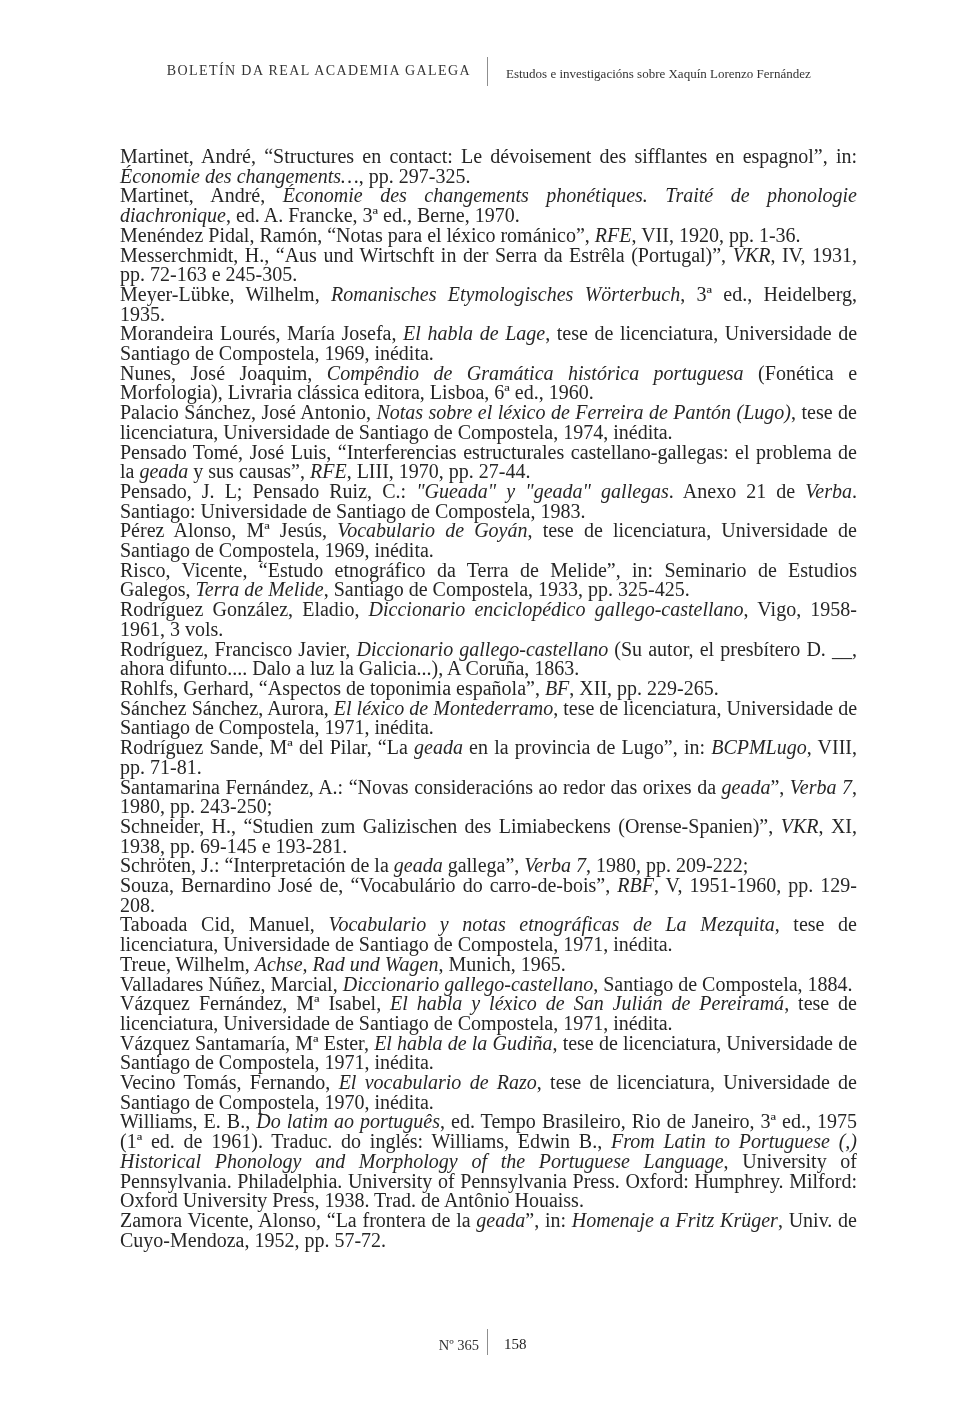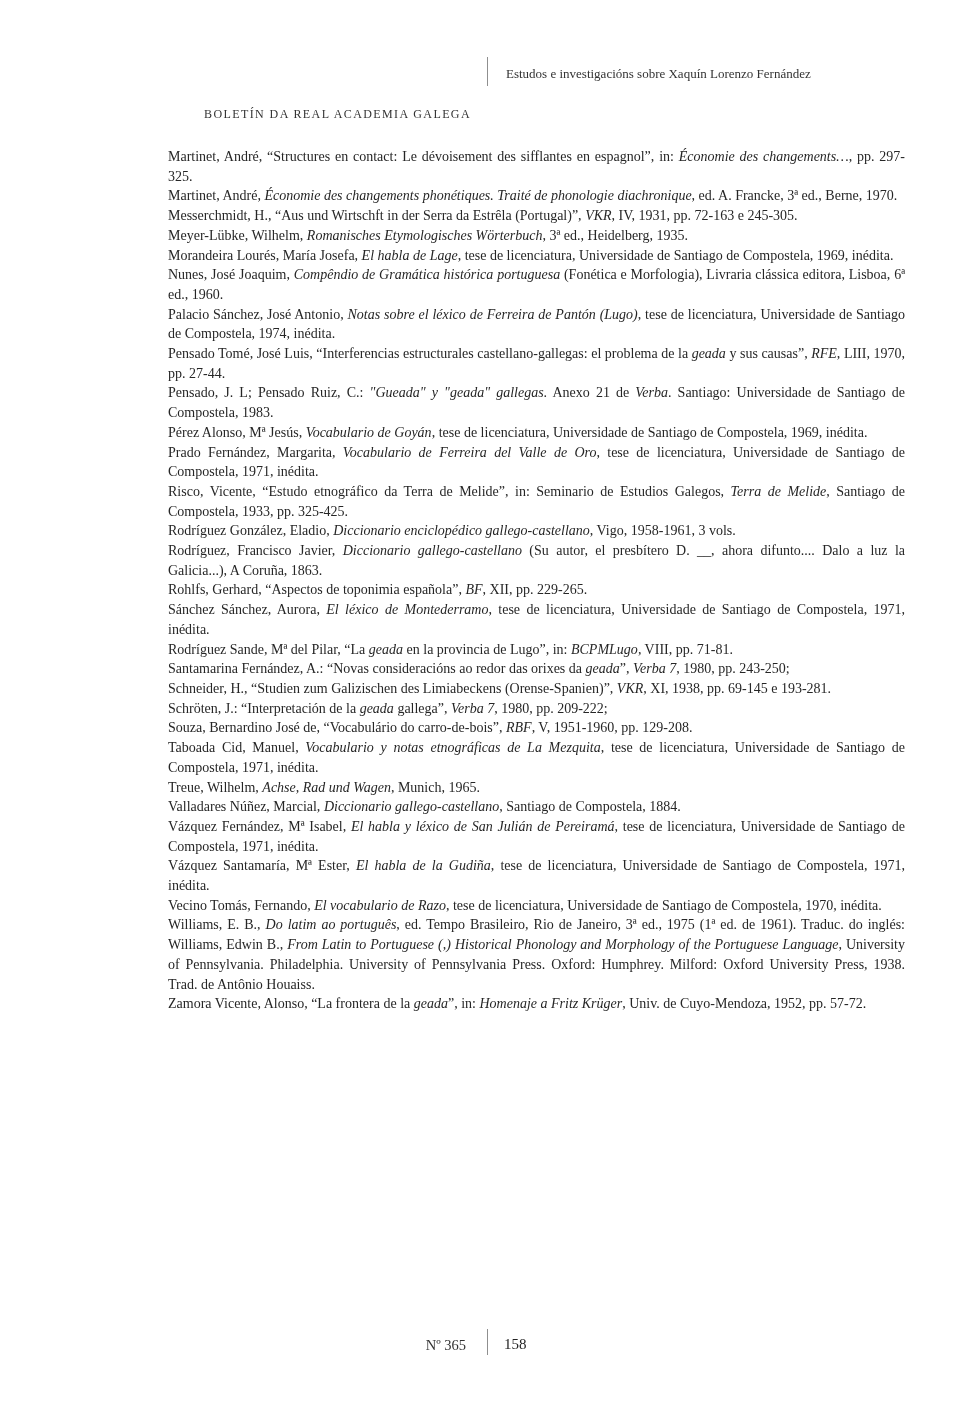--- a/index.html
+++ b/index.html
@@ -16,25 +16,24 @@
     background: #ffffff;
     overflow: hidden;
     color: #262626;
   }
 
   
   .journal-title {
     position: absolute;
     top: 63px;
     right: 504px;
-    font-size: 12px;
+    font-size: 14px;
     letter-spacing: 1.4px;
     white-space: nowrap;
     color: #333333;
-    margin-top: 44px;
   }
   .header-divider {
     position: absolute;
     top: 57px;
     left: 487px;
     width: 1px;
     height: 29px;
     background: #8f8f8f;
   }
   .issue-title {
@@ -46,34 +45,33 @@
     color: #333333;
     font-family: Liberation Serif, serif;
   }
 
   
   .bibliography {
     position: absolute;
     top: 147px;
     left: 120px;
     width: 737px;
-    font-size: 14px;
+    font-size: 20px;
     line-height: 19.7px;
     text-align: justify;
     text-justify: inter-word;
-    margin-left: 48px;
   }
   .entry { margin: 0; }
   .entry i { font-style: italic; }
 
   
   .footer-issue {
     position: absolute;
     top: 1337px;
-    right: 509px;
+    right: 496px;
     font-size: 14.5px;
     white-space: nowrap;
     color: #333333;
   }
   .footer-divider {
     position: absolute;
     top: 1329px;
     left: 487px;
     width: 1px;
     height: 26px;
@@ -95,29 +93,29 @@
 
   <header>
     <span class="journal-title">BOLETÍN DA REAL ACADEMIA GALEGA</span>
     <span class="header-divider"></span>
     <span class="issue-title">Estudos e investigacións sobre Xaquín Lorenzo Fernández</span>
   </header>
 
   <main class="bibliography">
       <p class="entry"><span>Martinet, André, “Structures en contact: Le dévoisement des sifflantes en espagnol”, in: </span><i>Économie des changements…</i><span>, pp. 297-325.</span></p>
       <p class="entry"><span>Martinet, André, </span><i>Économie des changements phonétiques. Traité de phonologie diachronique</i><span>, ed. A. Francke, 3ª ed., Berne, 1970.</span></p>
+      <p class="entry"><span>Menéndez Pidal, Ramón, “Notas para el léxico románico”, </span><i>RFE</i><span>, VII, 1920, pp. 1-36.</span></p>
       <p class="entry"><span>Messerchmidt, H., “Aus und Wirtschft in der Serra da Estrêla (Portugal)”, </span><i>VKR</i><span>, IV, 1931, pp. 72-163 e 245-305.</span></p>
       <p class="entry"><span>Meyer-Lübke, Wilhelm, </span><i>Romanisches Etymologisches Wörterbuch</i><span>, 3ª ed., Heidelberg, 1935.</span></p>
       <p class="entry"><span>Morandeira Lourés, María Josefa, </span><i>El habla de Lage</i><span>, tese de licenciatura, Universidade de Santiago de Compostela, 1969, inédita.</span></p>
       <p class="entry"><span>Nunes, José Joaquim, </span><i>Compêndio de Gramática histórica portuguesa</i><span> (Fonética e Morfologia), Livraria clássica editora, Lisboa, 6ª ed., 1960.</span></p>
       <p class="entry"><span>Palacio Sánchez, José Antonio, </span><i>Notas sobre el léxico de Ferreira de Pantón (Lugo)</i><span>, tese de licenciatura, Universidade de Santiago de Compostela, 1974, inédita.</span></p>
       <p class="entry"><span>Pensado Tomé, José Luis, “Interferencias estructurales castellano-gallegas: el problema de la </span><i>geada</i><span> y sus causas”, </span><i>RFE</i><span>, LIII, 1970, pp. 27-44.</span></p>
       <p class="entry"><span>Pensado, J. L; Pensado Ruiz, C.: </span><i>"Gueada" y "geada" gallegas</i><span>. Anexo 21 de </span><i>Verba</i><span>. Santiago: Universidade de Santiago de Compostela, 1983.</span></p>
       <p class="entry"><span>Pérez Alonso, Mª Jesús, </span><i>Vocabulario de Goyán</i><span>, tese de licenciatura, Universidade de Santiago de Compostela, 1969, inédita.</span></p>
-      <p class="entry"><span>Prado Fernández, Margarita, </span><i>Vocabulario de Ferreira del Valle de Oro</i><span>, tese de licenciatura, Universidade de Santiago de Compostela, 1971, inédita.</span></p>
       <p class="entry"><span>Risco, Vicente, “Estudo etnográfico da Terra de Melide”, in: Seminario de Estudios Galegos, </span><i>Terra de Melide</i><span>, Santiago de Compostela, 1933, pp. 325-425.</span></p>
       <p class="entry"><span>Rodríguez González, Eladio, </span><i>Diccionario enciclopédico gallego-castellano</i><span>, Vigo, 1958-1961, 3 vols.</span></p>
       <p class="entry"><span>Rodríguez, Francisco Javier, </span><i>Diccionario gallego-castellano</i><span> (Su autor, el presbítero D. __, ahora difunto.... Dalo a luz la Galicia...), A Coruña, 1863.</span></p>
       <p class="entry"><span>Rohlfs, Gerhard, “Aspectos de toponimia española”, </span><i>BF</i><span>, XII, pp. 229-265.</span></p>
       <p class="entry"><span>Sánchez Sánchez, Aurora, </span><i>El léxico de Montederramo</i><span>, tese de licenciatura, Universidade de Santiago de Compostela, 1971, inédita.</span></p>
       <p class="entry"><span>Rodríguez Sande, Mª del Pilar, “La </span><i>geada</i><span> en la provincia de Lugo”, in: </span><i>BCPMLugo</i><span>, VIII, pp. 71-81.</span></p>
       <p class="entry"><span>Santamarina Fernández, A.: “Novas consideracións ao redor das orixes da </span><i>geada</i><span>”, </span><i>Verba 7</i><span>, 1980, pp. 243-250;</span></p>
       <p class="entry"><span>Schneider, H., “Studien zum Galizischen des Limiabeckens (Orense-Spanien)”, </span><i>VKR</i><span>, XI, 1938, pp. 69-145 e 193-281.</span></p>
       <p class="entry"><span>Schröten, J.: “Interpretación de la </span><i>geada</i><span> gallega”, </span><i>Verba 7</i><span>, 1980, pp. 209-222;</span></p>
       <p class="entry"><span>Souza, Bernardino José de, “Vocabulário do carro-de-bois”, </span><i>RBF</i><span>, V, 1951-1960, pp. 129-208.</span></p>

